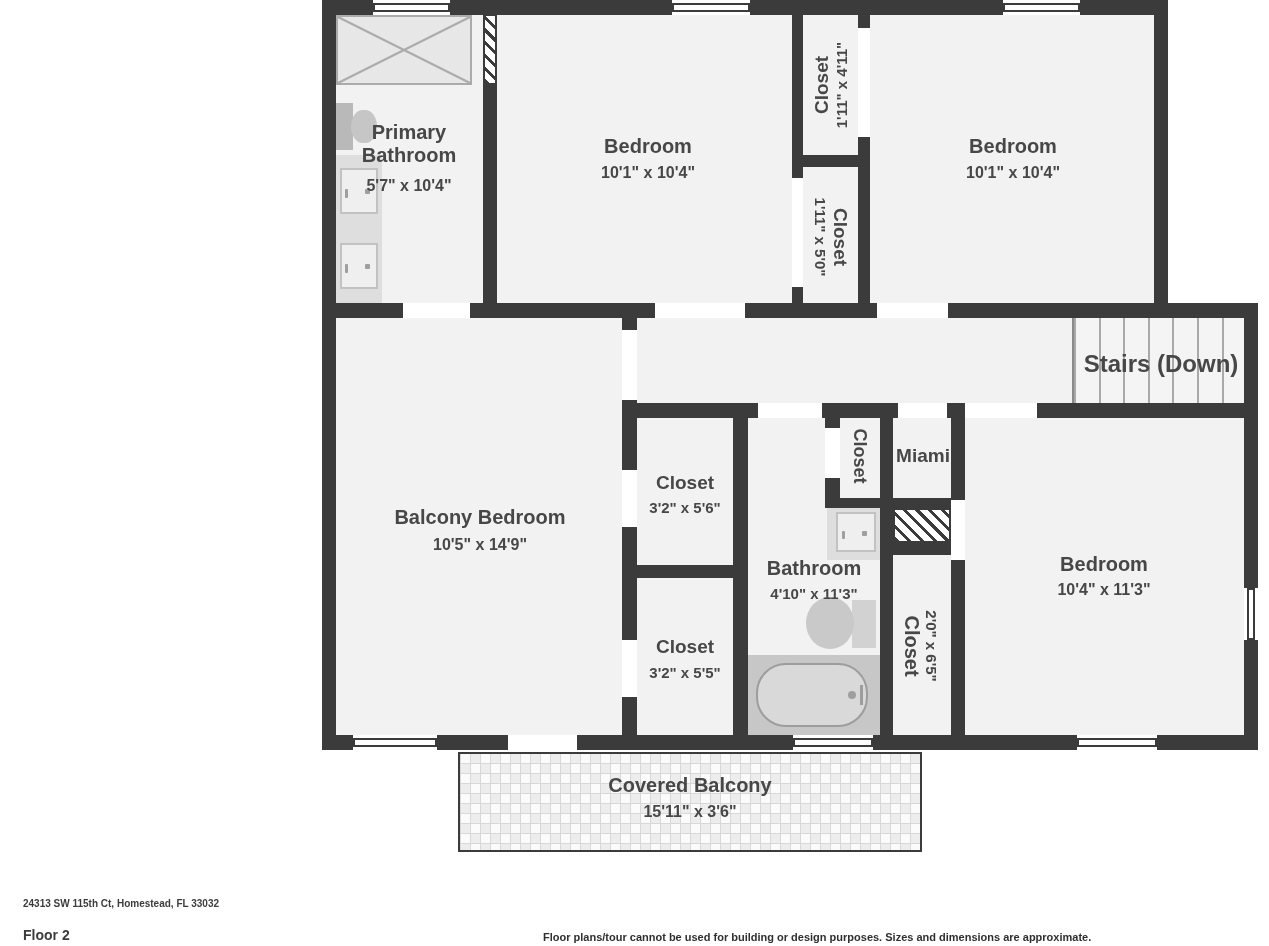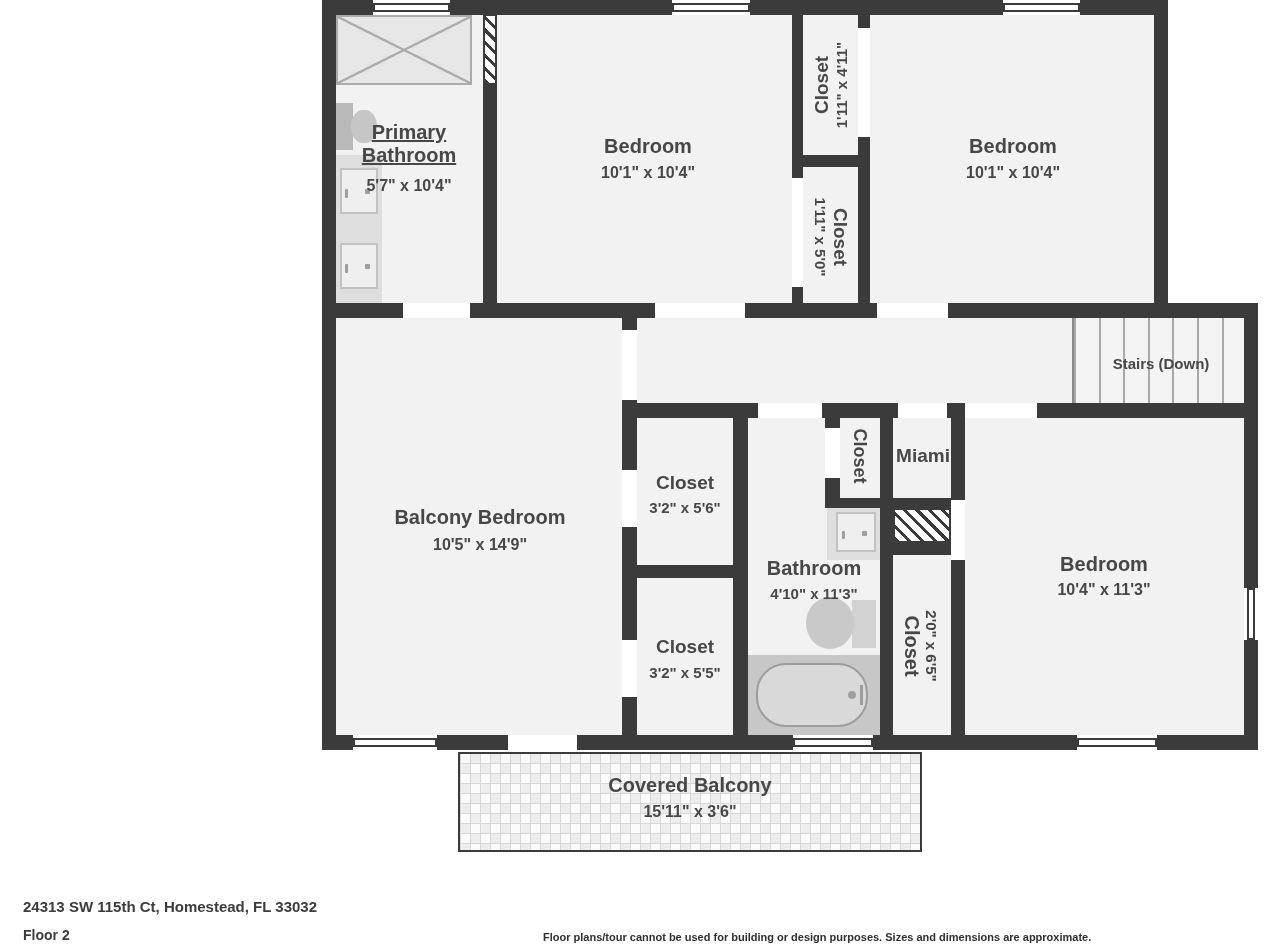--- a/index.html
+++ b/index.html
@@ -10,40 +10,40 @@
   .gap{position:absolute;background:#ffffff;}
   .window{position:absolute;background:#ffffff;}
   .window .pane{position:absolute;left:0;right:0;top:3px;bottom:3px;border:2px solid #3b3b3b;background:#fff;box-sizing:border-box;}
   .window.vert .pane{left:3px;right:3px;top:0;bottom:0;}
   .hatch{position:absolute;background:repeating-linear-gradient(45deg,#3b3b3b 0 3px,#ffffff 3px 9px);border:2px solid #3b3b3b;box-sizing:border-box;}
   .label{position:absolute;transform:translate(-50%,-50%);text-align:center;color:#474747;
          font-weight:bold;white-space:nowrap;line-height:1.15;}
   .name{font-size:20px;}
   .dims{font-size:16px;}
   .sm{font-size:15px;}
-  .wrap{white-space:normal;width:160px;text-decoration:underline;}
+  .wrap{white-space:normal;width:160px;}
   .rot-cw{transform:translate(-50%,-50%) rotate(90deg);}
   .rot-ccw{transform:translate(-50%,-50%) rotate(-90deg);}
   .rot-cw span,.rot-ccw span{display:block;white-space:nowrap;}
   .stairs{position:absolute;left:1072px;top:318px;width:172px;height:85px;background:#f4f4f4;
           background-image:repeating-linear-gradient(90deg,#a9a9a9 0 2px,rgba(0,0,0,0) 2px 24.6px);
           border-left:2px solid #8a8a8a;box-sizing:border-box;}
   .balcony{position:absolute;left:458px;top:752px;width:464px;height:100px;border:2px solid #3b3b3b;box-sizing:border-box;
            background-color:#fbfbfb;
            background-image:
              repeating-linear-gradient(0deg,#d8d8d8 0 1px,rgba(0,0,0,0) 1px 10px),
              repeating-linear-gradient(90deg,#d8d8d8 0 1px,rgba(0,0,0,0) 1px 10px),
              repeating-conic-gradient(#ededed 0% 25%,rgba(0,0,0,0) 0% 50%);
            background-size:10px 10px,10px 10px,20px 20px;}
   .fix{position:absolute;}
   .vanity{background:#dedede;}
   .sink{position:absolute;background:#efefef;border:2px solid #c2c2c2;box-sizing:border-box;}
   .dot{position:absolute;width:5px;height:5px;background:#9f9f9f;border-radius:1px;}
   .watermark{position:absolute;left:6px;top:413px;font-size:25px;color:#ababa9;font-weight:normal;letter-spacing:0.5px;}
-  .addr{position:absolute;left:23px;top:898px;font-size:15px;font-weight:bold;color:#3c3c3c;}
+  .addr{position:absolute;left:23px;top:898px;font-size:10px;font-weight:bold;color:#3c3c3c;}
   .floorno{position:absolute;left:23px;top:927px;font-size:14px;font-weight:bold;color:#3c3c3c;}
   .disclaimer{position:absolute;left:543px;top:931px;font-size:11px;font-weight:bold;color:#2f2f2f;}
 </style>
 </head>
 <body>
 
 <div class="plan">
 
   <div class="room" style="left:336px;top:14px;width:147px;height:291px;"></div>
   <div class="room" style="left:497px;top:14px;width:295px;height:291px;"></div>
@@ -164,21 +164,21 @@
       <span class="pane"></span>
     </div>
   <div class="window vert" style="left:1244px;top:588px;width:14px;height:52px;">
       <span class="pane"></span>
     </div>
 
   <div class="hatch" style="left:483px;top:14px;width:14px;height:71px;"></div>
   <div class="hatch" style="left:893px;top:508px;width:58px;height:35px;"></div>
 
   <div class="stairs"></div>
-  <div class="label name" style="left:1161px;top:364px;font-size:15px;">Stairs (Down)</div>
+  <div class="label name" style="left:1161px;top:364px;font-size:24px;">Stairs (Down)</div>
 
   <div class="balcony"></div>
   <div class="label name" style="left:690px;top:785px;">Covered Balcony</div>
   <div class="label dims" style="left:690px;top:812px;">15'11" x 3'6"</div>
 
   <div class="label name wrap" style="left:409px;top:144px;">Primary Bathroom</div>
   <div class="label dims" style="left:409px;top:186px;">5'7" x 10'4"</div>
 
   <div class="label name" style="left:648px;top:146px;">Bedroom</div>
   <div class="label dims" style="left:648px;top:173px;">10'1" x 10'4"</div>

